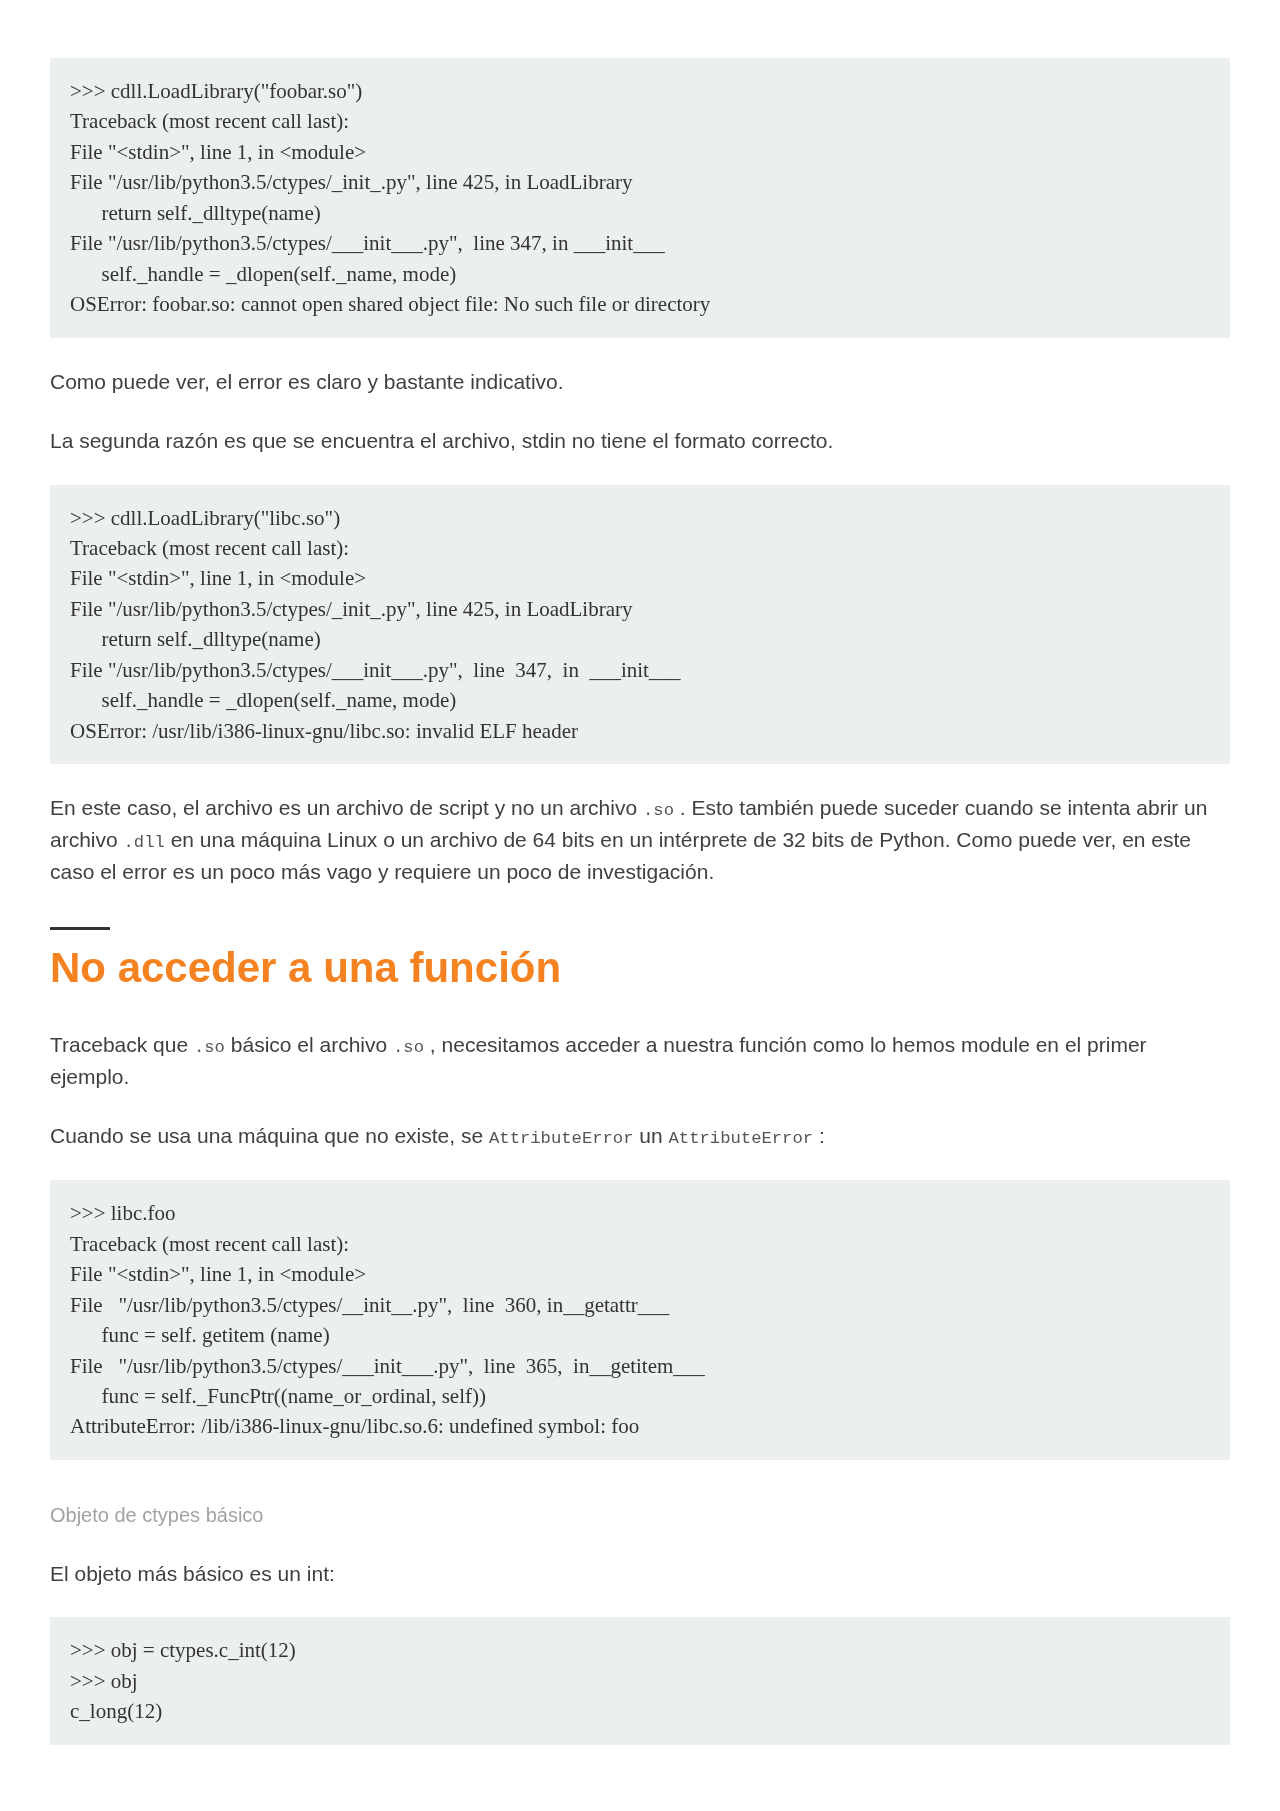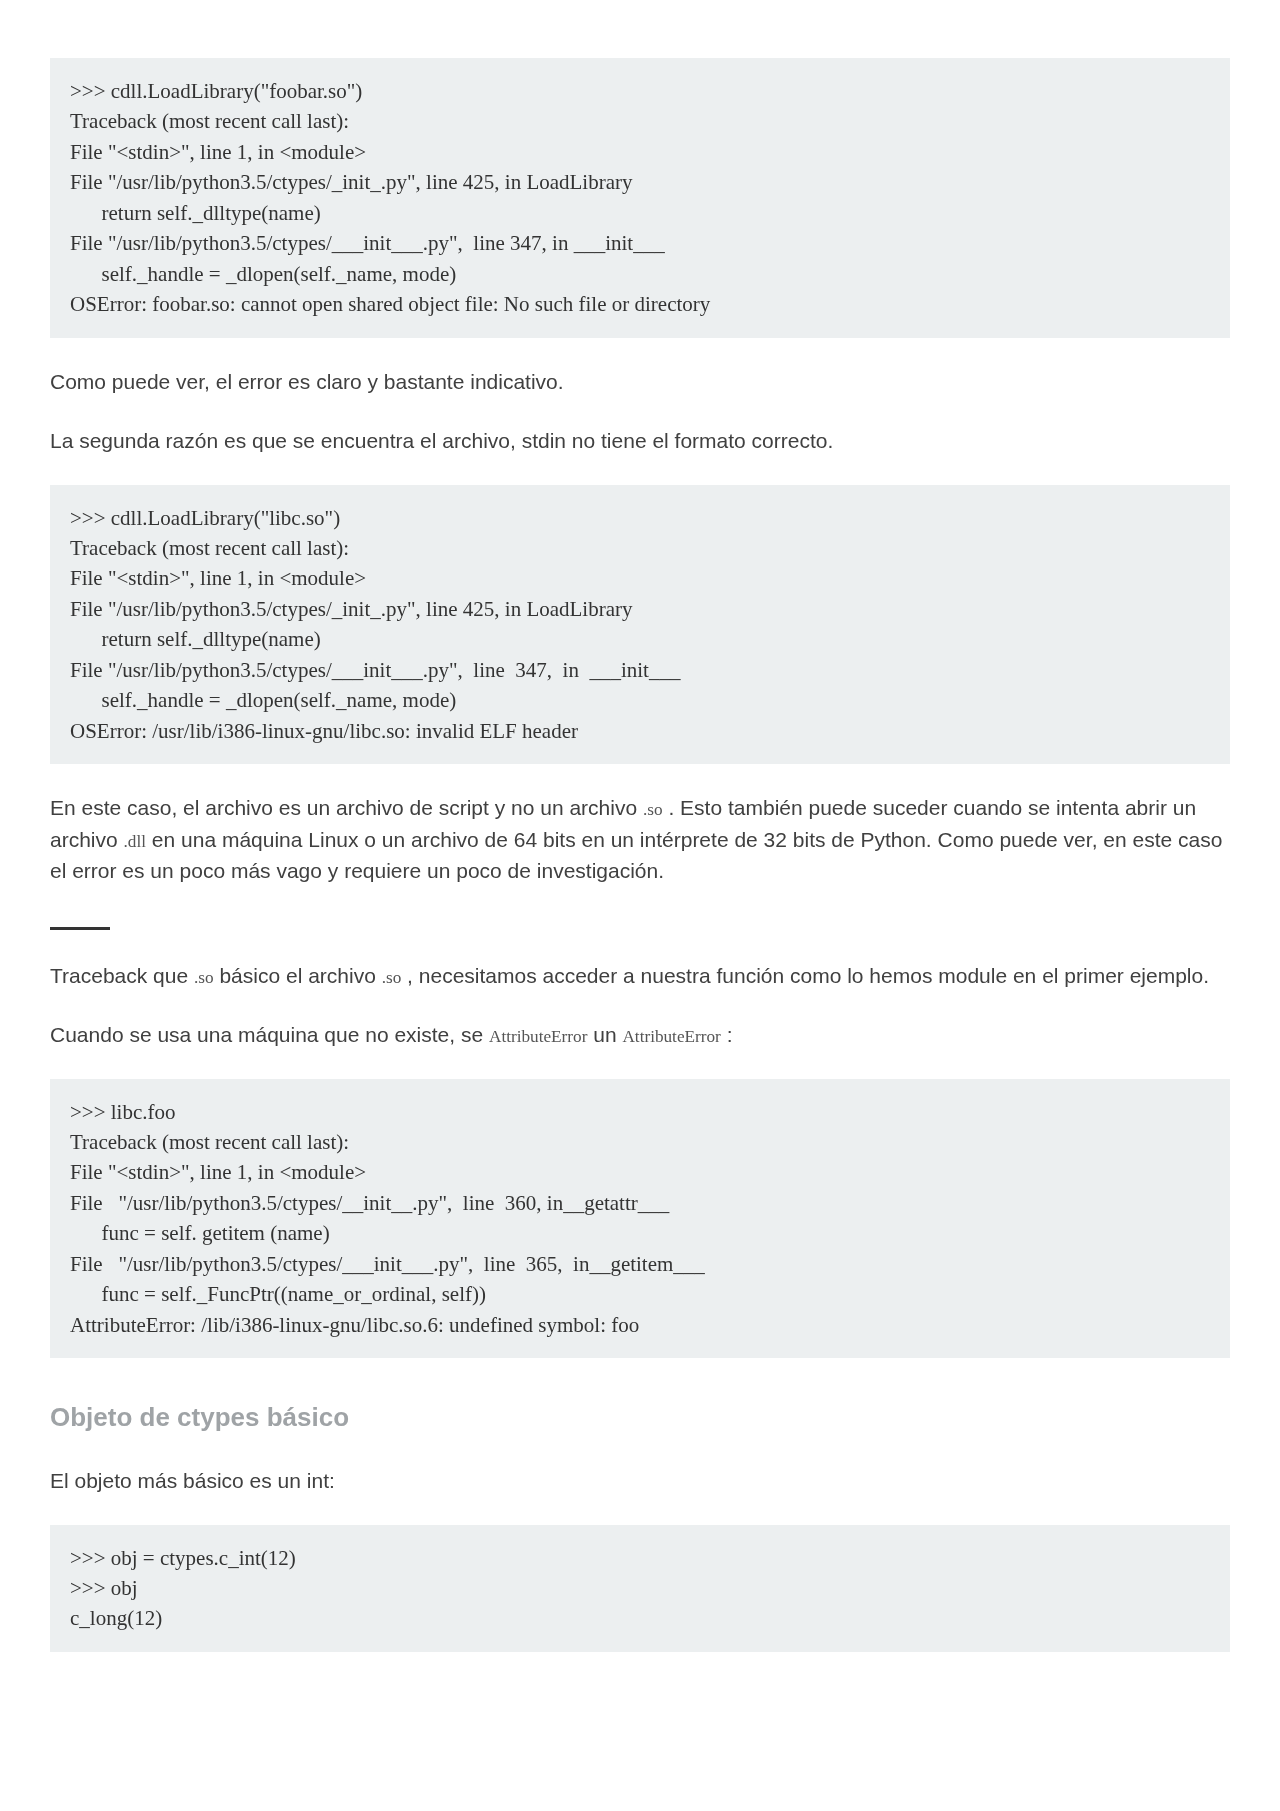--- a/index.html
+++ b/index.html
@@ -21,42 +21,42 @@
     line-height: 1.45;
     color: #333333;
     margin: 18px 0;
     white-space: pre-wrap;
   }
   .para {
     margin: 28px 0;
     color: #404040;
   }
   .inline-code {
-    font-family: Liberation Serif, serif;
+    font-family: Liberation Mono, monospace;
     font-size: 0.82em;
     color: #555;
   }
   h1.section-title {
     color: #f58220;
     font-size: 42px;
     font-weight: bold;
     margin: 40px 0 30px 0;
     position: relative;
   }
   h1.section-title .overline {
     display: block;
     width: 60px;
     height: 3px;
     background: #333;
     margin-bottom: 6px;
   }
   h2.sub-title {
     color: #9fa3a6;
-    font-size: 26px;
-    font-weight: bold;
+    font-size: 20px;
+    font-weight: normal;
     margin: 40px 0 26px 0;
   }
 </style>
 </head>
 <body>
 
 <div class="code-block">&gt;&gt;&gt; cdll.LoadLibrary("foobar.so")
 Traceback (most recent call last):
 File "&lt;stdin&gt;", line 1, in &lt;module&gt;
 File "/usr/lib/python3.5/ctypes/_init_.py", line 425, in LoadLibrary
@@ -77,20 +77,21 @@
 File "/usr/lib/python3.5/ctypes/___init___.py",  line  347,  in  ___init___
       self._handle = _dlopen(self._name, mode)
 OSError: /usr/lib/i386-linux-gnu/libc.so: invalid ELF header</div>
 
 <p class="para">
   <span>En este caso, el archivo es un archivo de script y no un archivo </span><span class="inline-code">.so</span><span> . Esto también puede suceder cuando se intenta abrir un archivo </span><span class="inline-code">.dll</span><span> en una máquina Linux o un archivo de 64 bits en un intérprete de 32 bits de Python. Como puede ver, en este caso el error es un poco más vago y requiere un poco de investigación.</span>
 </p>
 
 <h1 class="section-title">
   <span class="overline"></span>
+  <span>No acceder a una función</span>
 </h1>
 
 <p class="para">
   <span>Traceback que </span><span class="inline-code">.so</span><span> básico el archivo </span><span class="inline-code">.so</span><span> , necesitamos acceder a nuestra función como lo hemos module en el primer ejemplo.</span>
 </p>
 
 <p class="para">
   <span>Cuando se usa una máquina que no existe, se </span><span class="inline-code">AttributeError</span><span> un </span><span class="inline-code">AttributeError</span><span> :</span>
 </p>
 

